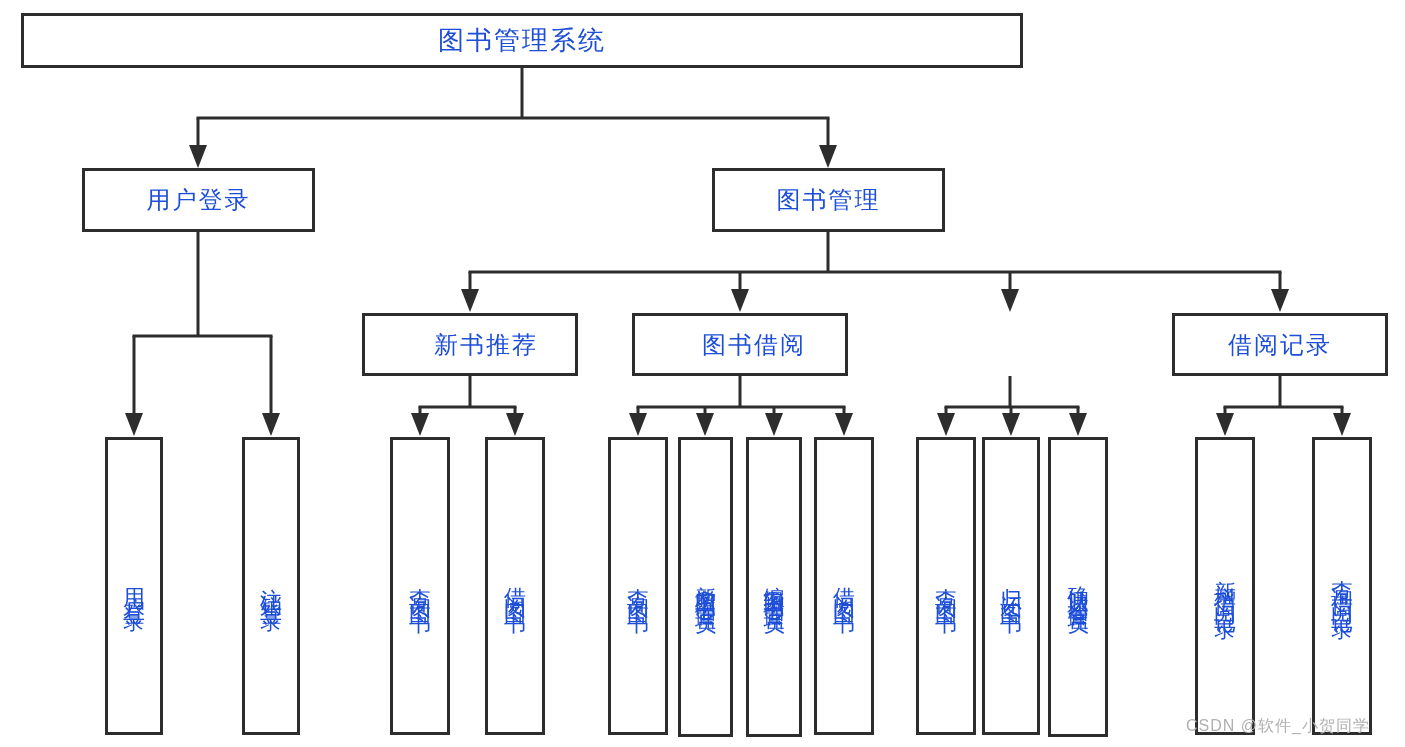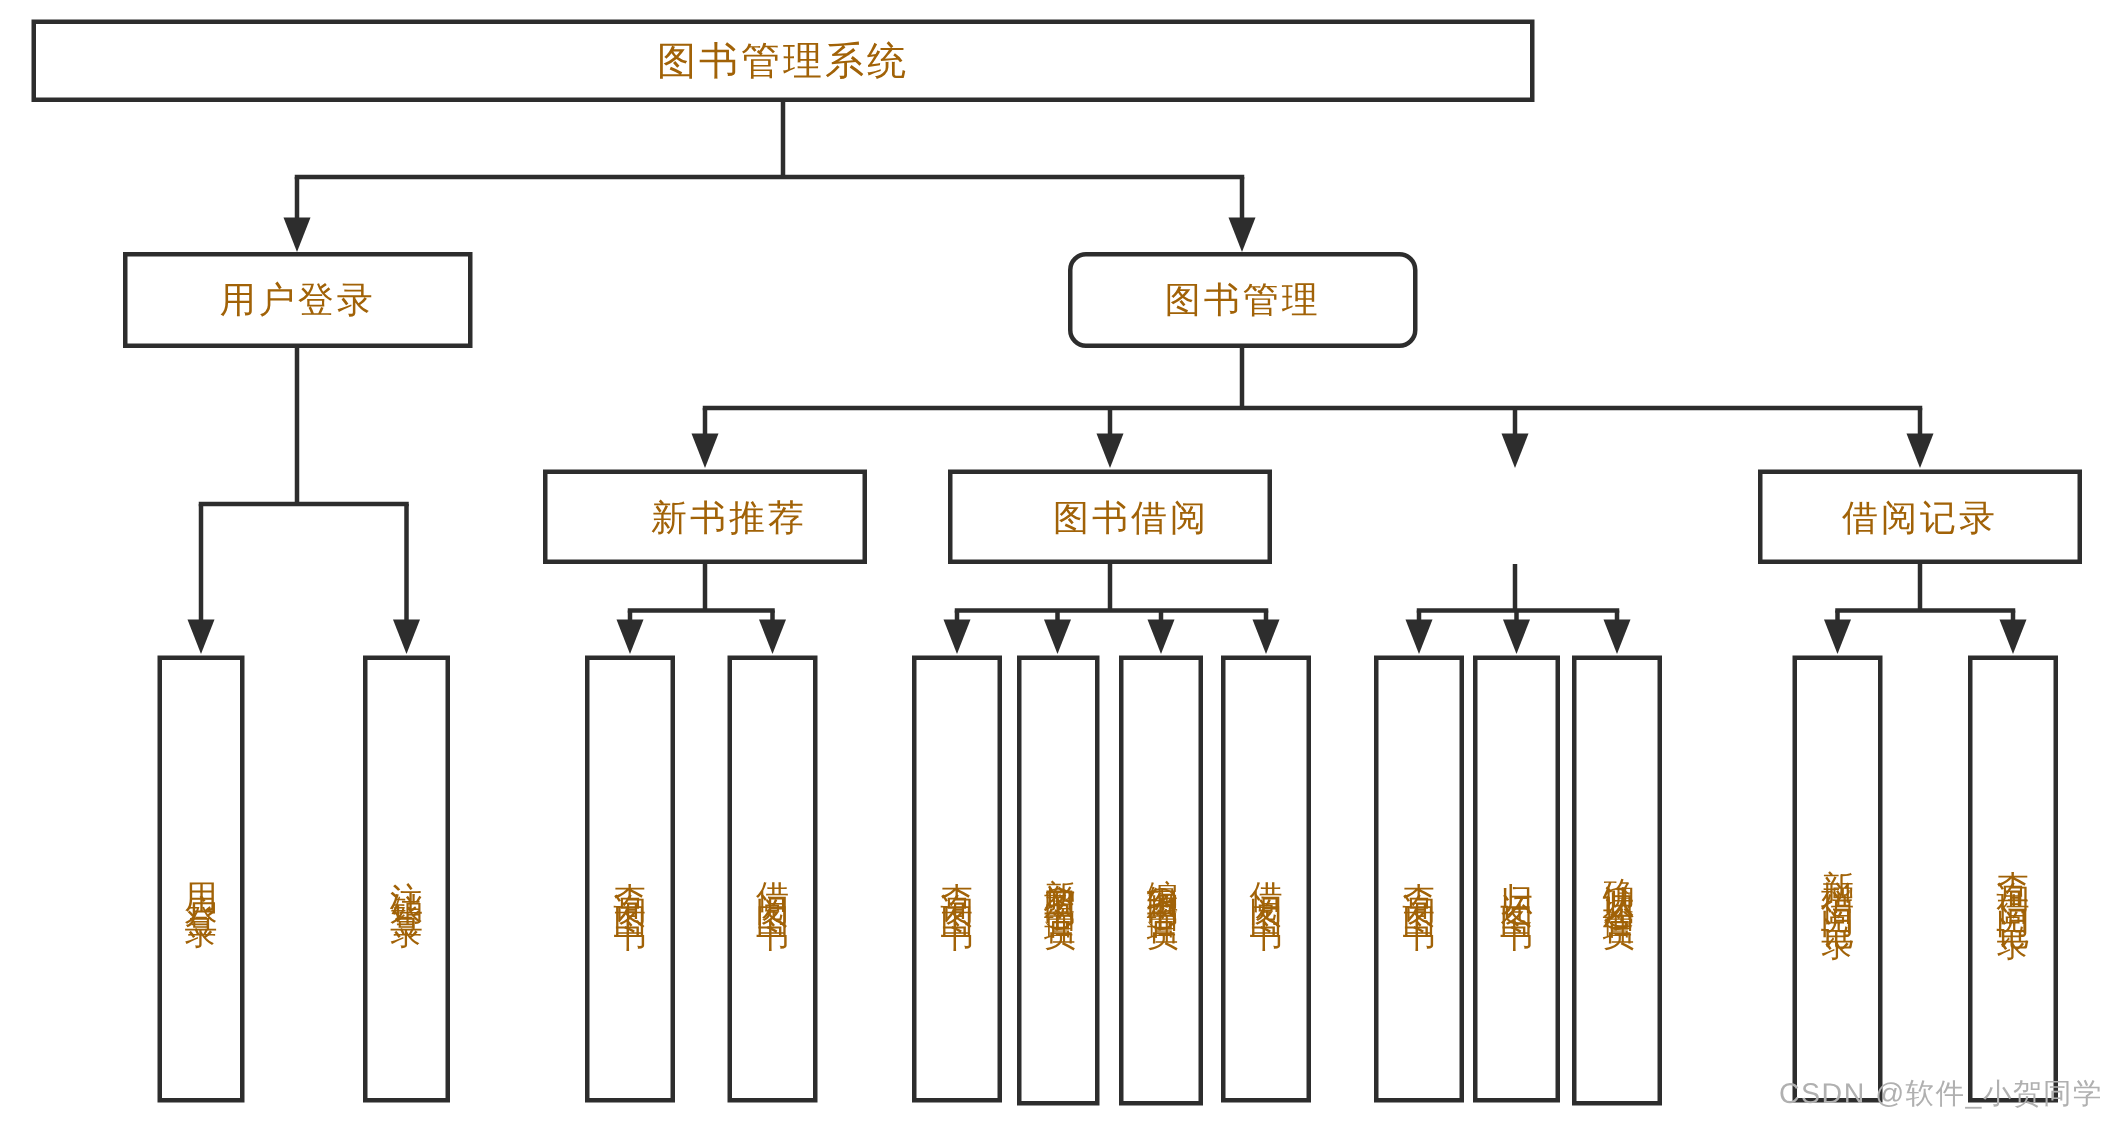--- a/index.html
+++ b/index.html
@@ -26,21 +26,21 @@
     position: absolute;
     box-sizing: border-box;
     background: #ffffff;
     border: 3px solid #2d2d2d;
     display: flex;
     align-items: center;
     justify-content: center;
     z-index: 2;
   }
   .node span {
-    color: #a16207;
+    color: #1d4ed8;
     white-space: nowrap;
   }
   .hbox span {
     font-size: 24px;
     letter-spacing: 2px;
   }
   .root span {
     font-size: 26px;
     letter-spacing: 2px;
   }
@@ -52,21 +52,21 @@
     white-space: normal;
   }
   .gap-sm span {
     font-size: 21px;
     letter-spacing: 4px;
   }
   .watermark {
     position: absolute;
     left: 1186px;
     top: 716px;
-    font-size: 19px;
+    font-size: 16px;
     color: #b0b0b0;
     letter-spacing: 1px;
     z-index: 3;
     white-space: nowrap;
   }
 </style>
 </head>
 <body>
 
 <div class="stage">
@@ -126,21 +126,21 @@
       <polygon points="1333,413 1351,413 1342,436" fill="#2d2d2d"></polygon>
     </svg>
 
   <div class="node hbox root" style="left:21px; top:13px; width:1002px; height:55px;">
     <span>图书管理系统</span>
   </div>
 
   <div class="node hbox" style="left:82px; top:168px; width:233px; height:64px;">
     <span>用户登录</span>
   </div>
-  <div class="node hbox" style="left:712px; top:168px; width:233px; height:64px;border-radius:12px;">
+  <div class="node hbox" style="left:712px; top:168px; width:233px; height:64px;">
     <span>图书管理</span>
   </div>
 
   <div class="node hbox" style="left:362px; top:313px; width:216px; height:63px;padding-left:32px;">
     <span>新书推荐</span>
   </div>
   <div class="node hbox" style="left:632px; top:313px; width:216px; height:63px;padding-left:28px;">
     <span>图书借阅</span>
   </div>
   <div class="node hbox" style="left:1172px; top:313px; width:216px; height:63px;">

